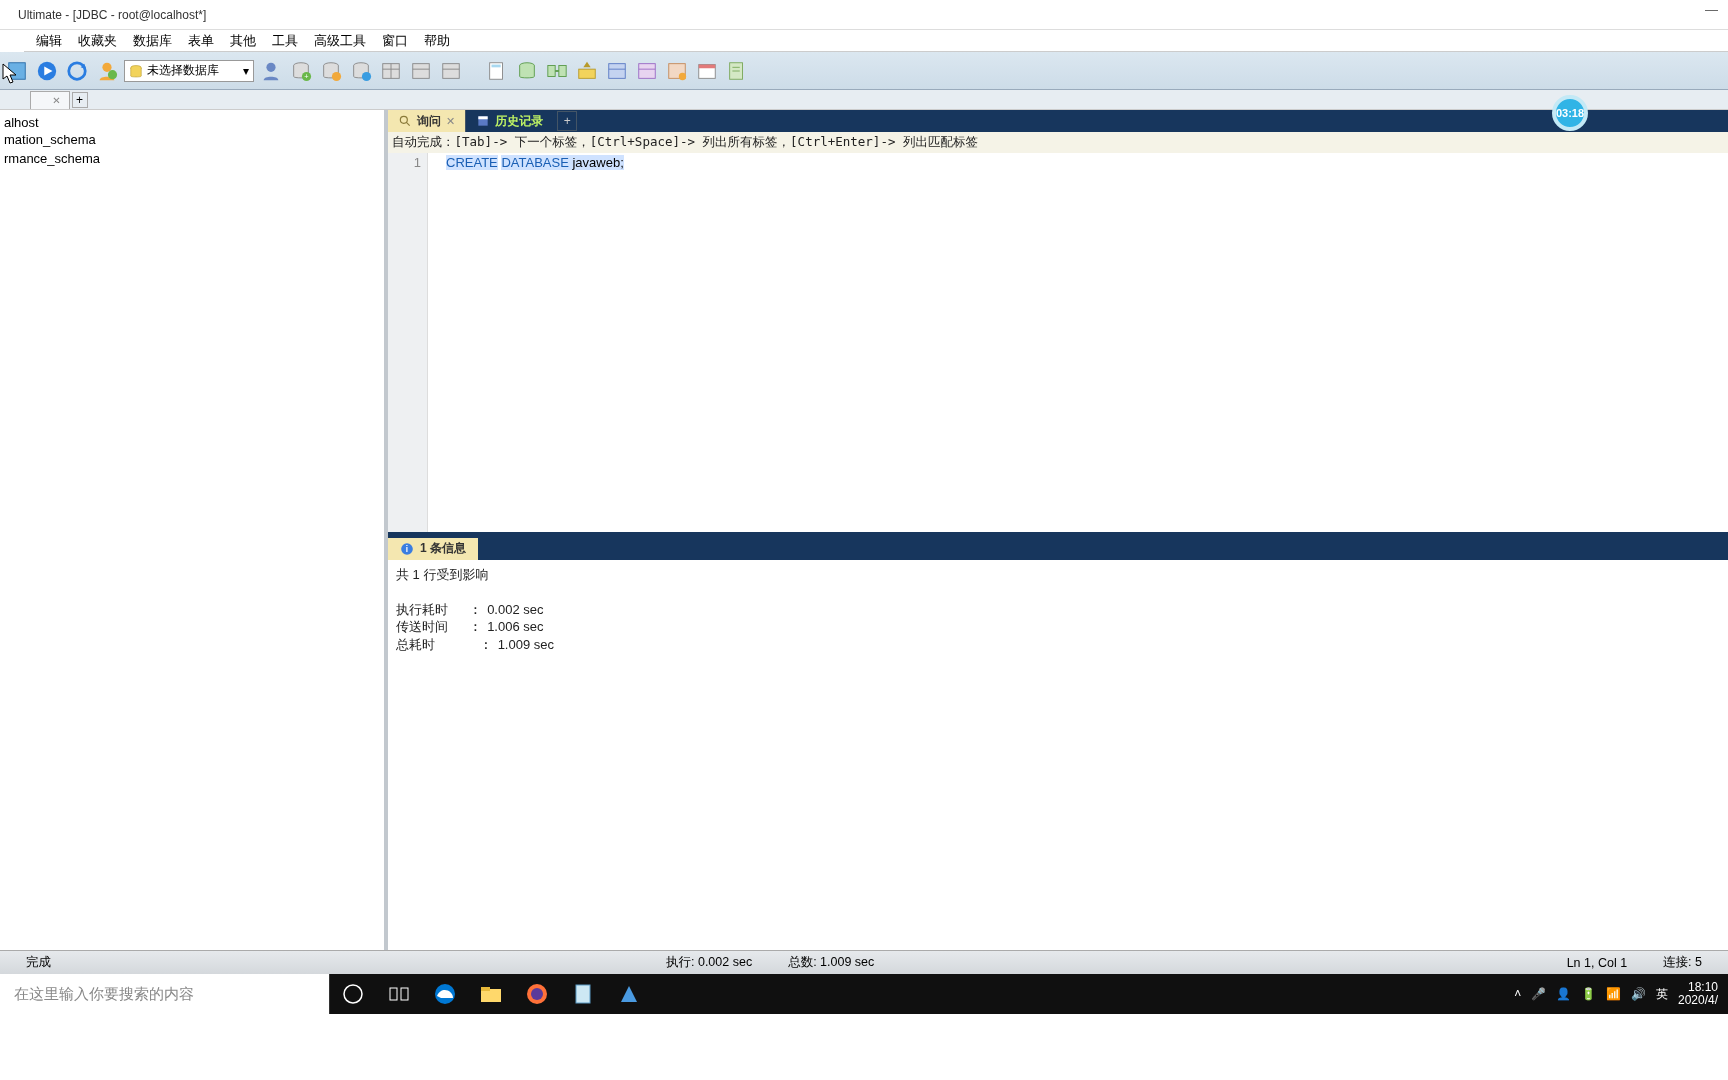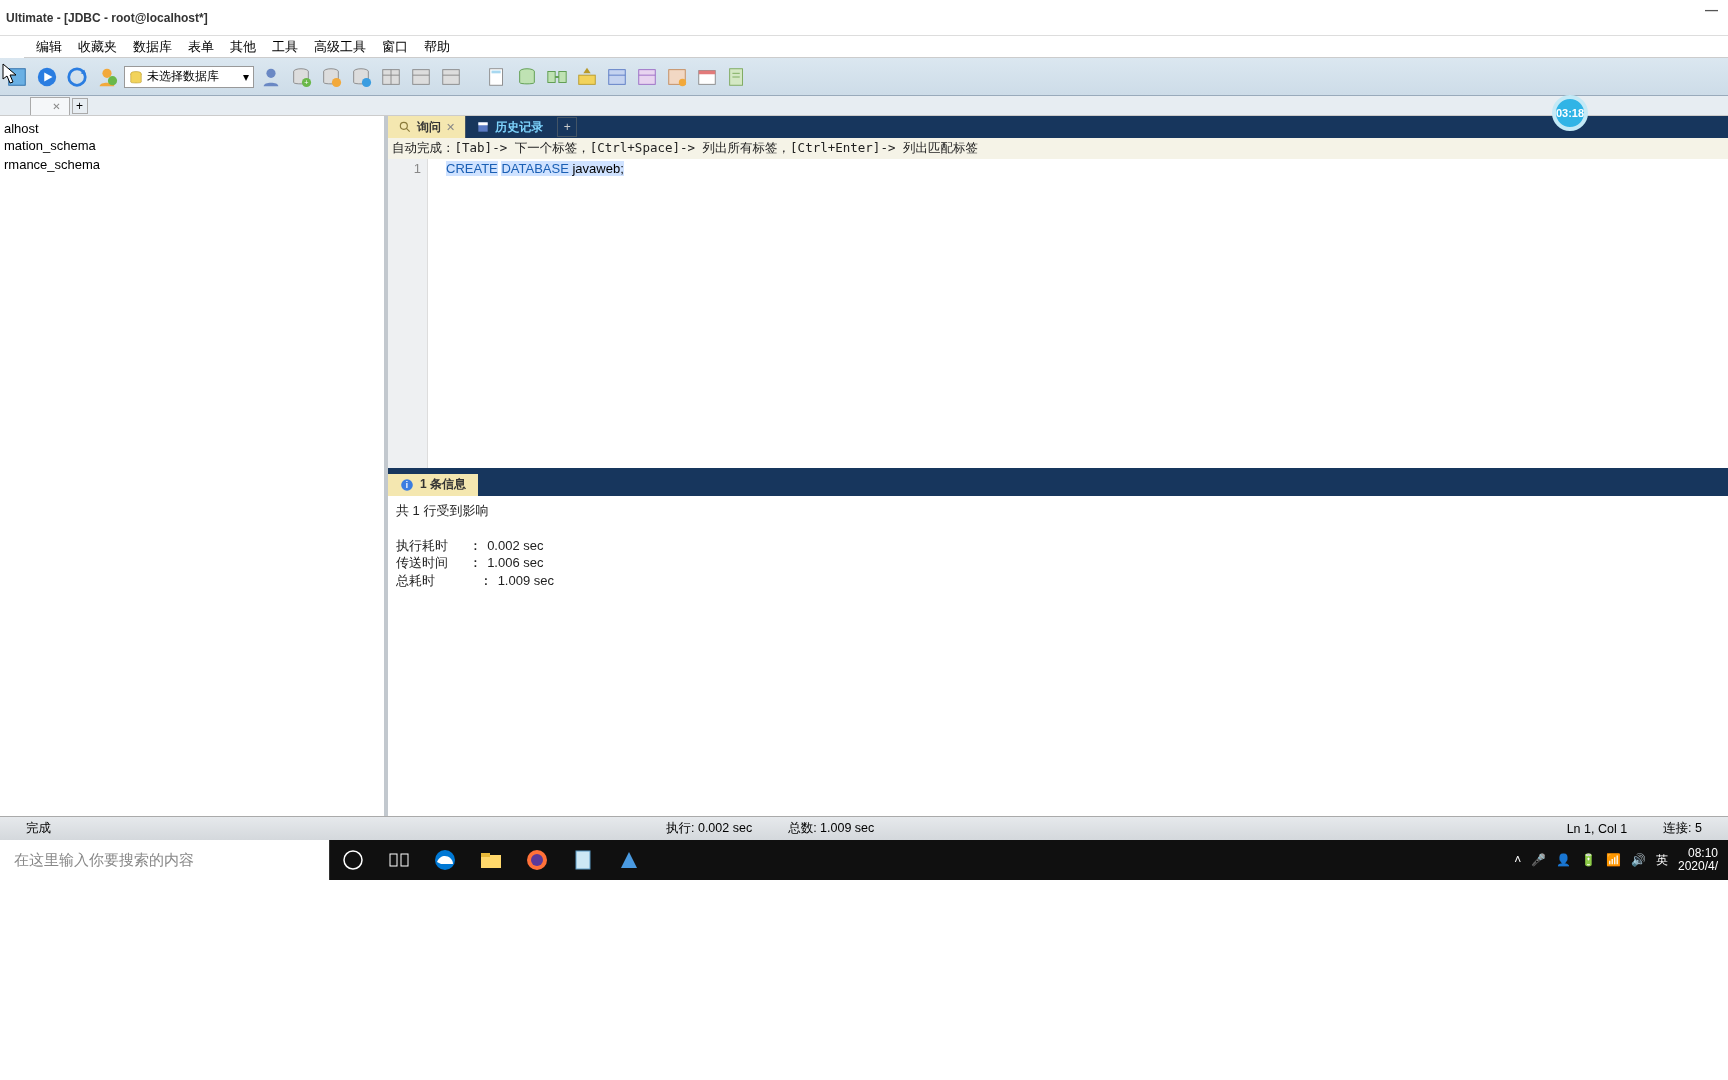--- a/index.html
+++ b/index.html
@@ -1,36 +1,36 @@
 <!DOCTYPE html>
 <html><head>
 <meta charset="utf-8">
 <style>
 * { margin: 0; padding: 0; box-sizing: border-box; font-family: "Microsoft YaHei", "SimSun", sans-serif; }
 body { background: #fff; width: 1728px; height: 1080px; overflow: hidden; position: relative; }
-.titlebar { height: 36px; background: #fff; border-bottom: 1px solid #ddd; display: flex; align-items: center; padding: 0 6px; font-size: 12px; color: #333; font-weight: bold; }
+.titlebar { height: 30px; background: #fff; border-bottom: 1px solid #ddd; display: flex; align-items: center; padding: 0 18px; font-size: 12px; color: #333; }
 .titlebar .wincontrols { position: absolute; right: 10px; top: 2px; display: flex; gap: 18px; font-size: 13px; color: #555; }
 .menubar { height: 22px; background: #fff; border-bottom: 1px solid #ccc; display: flex; align-items: center; padding: 0 4px; font-size: 13px; margin-left: 24px; }
 .menubar span { padding: 2px 8px; cursor: default; }
 .toolbar { height: 38px; background: linear-gradient(#dbe7f0,#cddce8); border-bottom: 1px solid #9ab; display: flex; align-items: center; padding: 0 4px; gap: 4px; }
 .tbtn { width: 26px; height: 26px; display:flex; align-items:center; justify-content:center; font-size: 16px; }
 .tbtn svg { width:22px; height:22px; }
 .dbselect { width: 130px; height: 22px; border: 1px solid #999; background: #fff; font-size: 12px; padding: 0 4px; display:flex; align-items:center; justify-content:space-between; }
 .conntabs { height: 20px; background: #e7edf2; border-bottom: 1px solid #ccc; display:flex; align-items:flex-end; padding-left: 30px; }
 .conntab { height: 18px; border: 1px solid #aaa; border-bottom: none; background: #f5f7f9; font-size: 11px; padding: 0 8px; display:flex; align-items:center; gap:4px; }
 .conntab .close { font-size: 10px; color: #888; }
 .addtab { width: 16px; height: 16px; border: 1px solid #aaa; display:flex; align-items:center; justify-content:center; font-size:12px; margin-left:2px; margin-bottom:1px; }
-.mainrow { display:flex; height: 700px; }
+.mainrow { display:flex; height: 840px; }
 .sidebar { width: 388px; background: #fff; font-family: "SimSun", monospace; font-size: 13px; padding: 4px 0; border-right: 4px solid #c2c8ce; }
 .sidebar div { padding: 1px 4px; white-space: nowrap; }
 .rightcol { flex:1; display:flex; flex-direction:column; }
 .qtabsbar { height: 22px; background: #17365d; display:flex; align-items:center; }
 .qtab { height: 22px; padding: 0 10px; display:flex; align-items:center; gap:5px; font-size: 12px; font-weight: bold; }
 .qtab.active { background: #f4e7b0; color: #333; }
-.qtab.inactive { background: #17365d; color: #7dd3fc; border-left:1px solid #456; }
+.qtab.inactive { background: #17365d; color: #bef264; border-left:1px solid #456; }
 .qtab .close { font-size: 11px; color: #888; font-weight:normal; }
 .qaddtab { width: 20px; height: 20px; background: #17365d; color:#ccc; display:flex; align-items:center; justify-content:center; border:1px solid #456; margin-left:4px; font-size:12px; }
 .hintbar { background: #f5f3e7; font-size: 12.5px; padding: 2px 4px; font-family: "SimSun", monospace; color:#222; }
 .editor { flex:1; background: #fff; display:flex; font-family: "Consolas","SimSun",monospace; font-size: 13px; }
 .gutter { width: 40px; background: #eef0f2; color: #888; text-align:right; padding: 2px 6px 0 0; border-right:1px solid #ddd; }
 .code { padding: 2px 6px; margin-left: 12px; }
 .kw { color: #1a5fb4; }
 .sel { background: #cfe2ff; }
 .splitbar { height: 6px; background: #17365d; }
 .msgheader { height: 22px; background: #17365d; display:flex; align-items:center; }
@@ -328,21 +328,21 @@
     </div>
   <div class="tray">
     <span>˄</span>
     <span>🎤</span>
     <span>👤</span>
     <span>🔋</span>
     <span>📶</span>
     <span>🔊</span>
     <span>英</span>
     <div class="clock">
-      <div>08:10</div>
+      <div>18:10</div>
       <div>2020/4/</div>
     </div>
   </div>
 </div>
 
 <div class="recbadge">03:18</div>
 
 <svg class="cursor" width="18" height="22" viewBox="0 0 18 22">
   <polygon points="1,1 1,16 5,13 8,20 11,19 8,12 14,12" fill="#fff" stroke="#000"></polygon>
 </svg>

